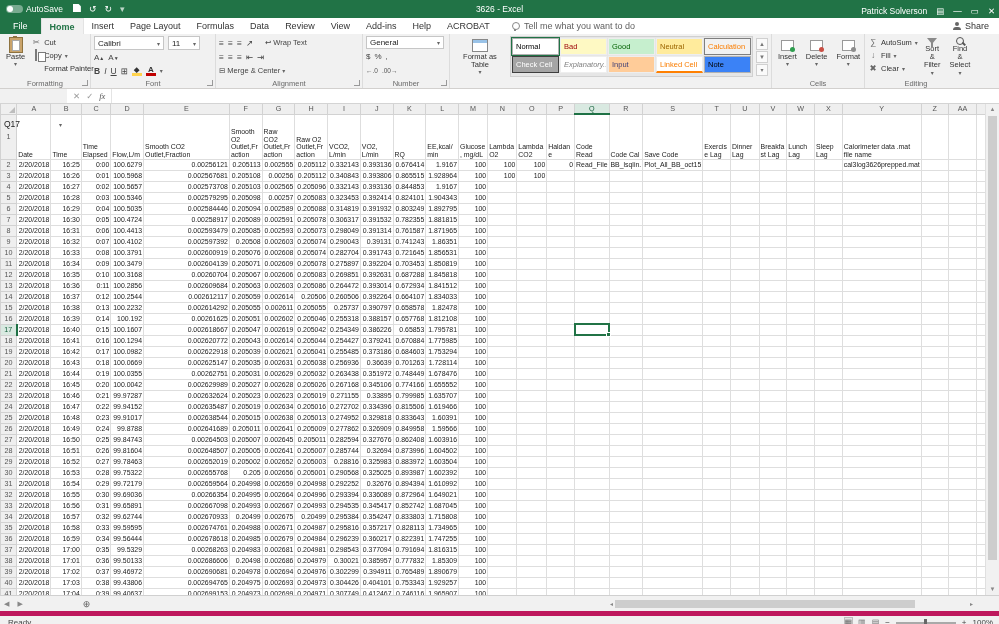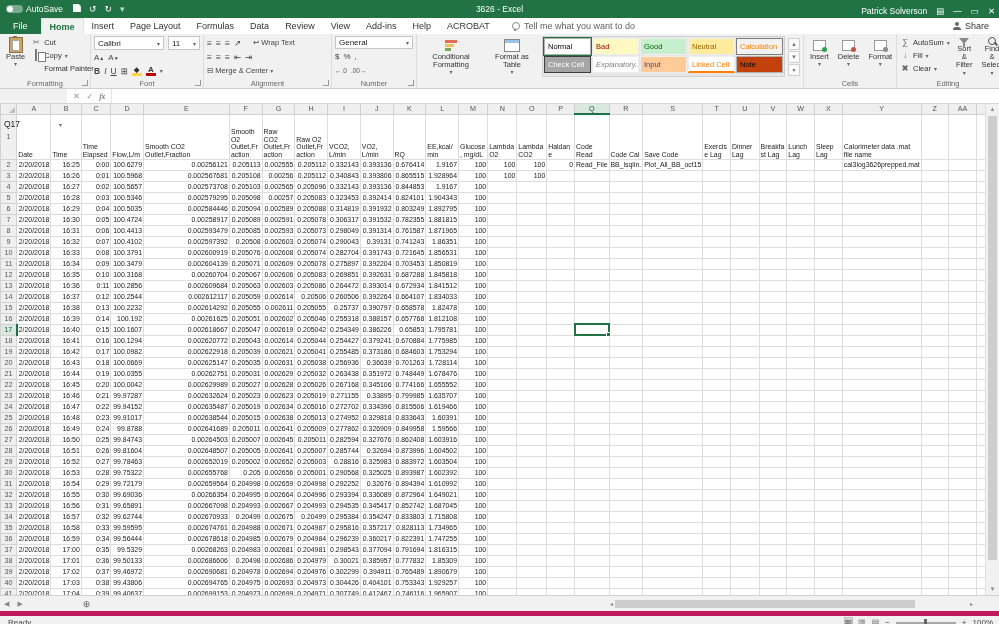--- a/index.html
+++ b/index.html
@@ -282,49 +282,38 @@
         <div class="btnrow" style="font-size:6.5px;color:#555">
           <span>←.0</span>
           <span>.00→</span>
         </div>
       </div>
       <span class="rtitle">Number</span>
       <span class="launcher"></span>
     </div>
 
     <div class="rgroup">
-      <div class="bigbtn" style="width:56px">
-        <span class="bicon">
-            <span class="cficon">
-              <span class="cf1"></span>
-              <span class="cf2"></span>
-              <span class="cf3"></span>
-            </span>
-          </span>
-        <span>Conditional Formatting</span>
-        <span class="dd">▾</span>
-      </div>
       <div class="bigbtn" style="width:48px">
         <span class="bicon">
             <span class="faticon"></span>
           </span>
         <span>Format as Table</span>
         <span class="dd">▾</span>
       </div>
       <div class="gal">
           <div class="swatch" style="background: rgb(255, 255, 255); color: rgb(0, 0, 0); border: 1px solid rgb(176, 176, 176); outline: rgb(33, 115, 70) solid 1px;">Normal</div>
           <div class="swatch" style="background: #fef9c3; color: rgb(156, 0, 6);">Bad</div>
           <div class="swatch" style="background: rgb(198, 239, 206); color: rgb(0, 97, 0);">Good</div>
           <div class="swatch" style="background: rgb(255, 235, 156); color: rgb(156, 101, 0);">Neutral</div>
           <div class="swatch" style="background: rgb(242, 242, 242); color: rgb(250, 125, 0); border: 1px solid rgb(127, 127, 127);">Calculation</div>
           <div class="swatch" style="background: rgb(165, 165, 165); color: rgb(255, 255, 255); border: 1px solid rgb(63, 63, 63);">Check Cell</div>
           <div class="swatch" style="background: rgb(255, 255, 255); color: rgb(127, 127, 127); font-style: italic;">Explanatory...</div>
           <div class="swatch" style="background: rgb(255, 204, 153); color: rgb(63, 63, 118);">Input</div>
           <div class="swatch" style="background: rgb(255, 255, 255); color: rgb(250, 125, 0); border-bottom: 2px solid rgb(255, 128, 1);">Linked Cell</div>
-          <div class="swatch" style="background: #c2410c; color: rgb(0, 0, 0); border: 1px solid rgb(178, 178, 178);">Note</div>
+          <div class="swatch" style="background: #3b82f6; color: rgb(0, 0, 0); border: 1px solid rgb(178, 178, 178);">Note</div>
         </div>
       <div class="galarrows">
         <span>▲</span>
         <span>▼</span>
         <span>▾</span>
       </div>
     </div>
 
     <div class="rgroup" style="width:86px">
       <div class="bigbtn">

